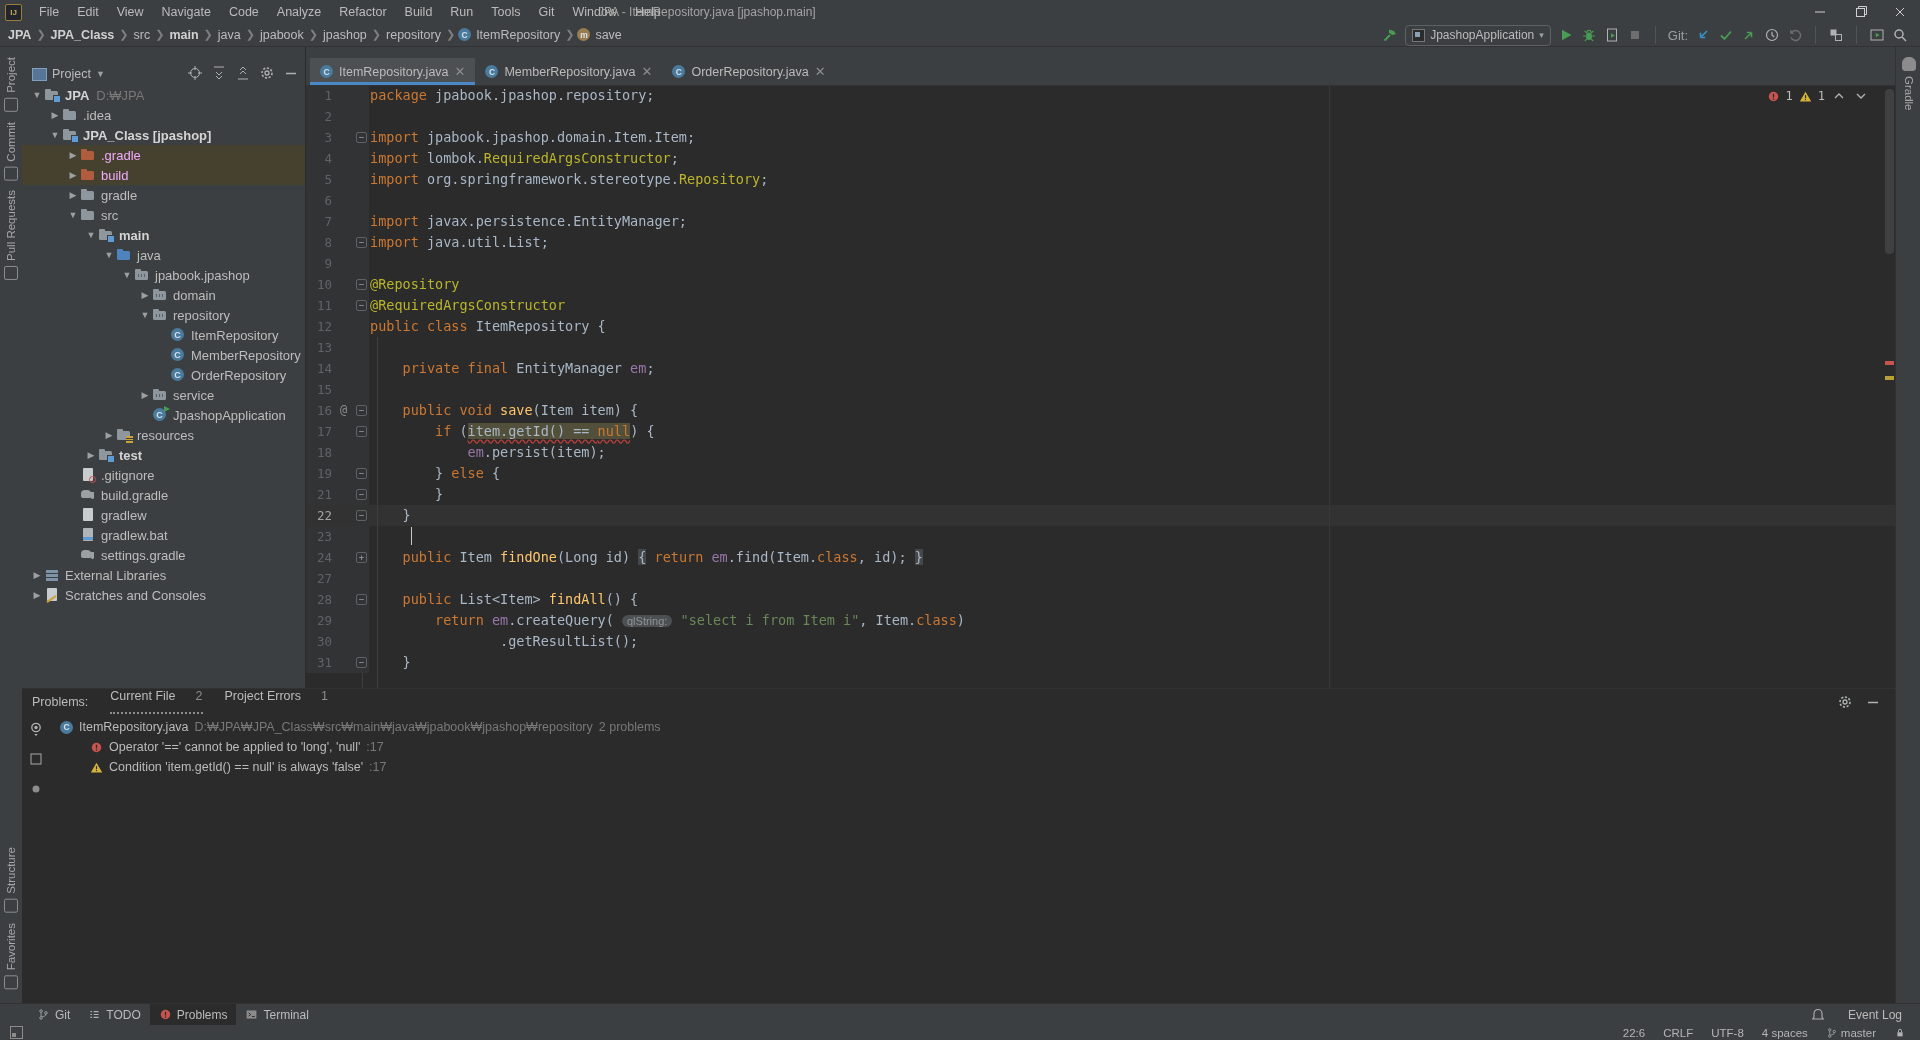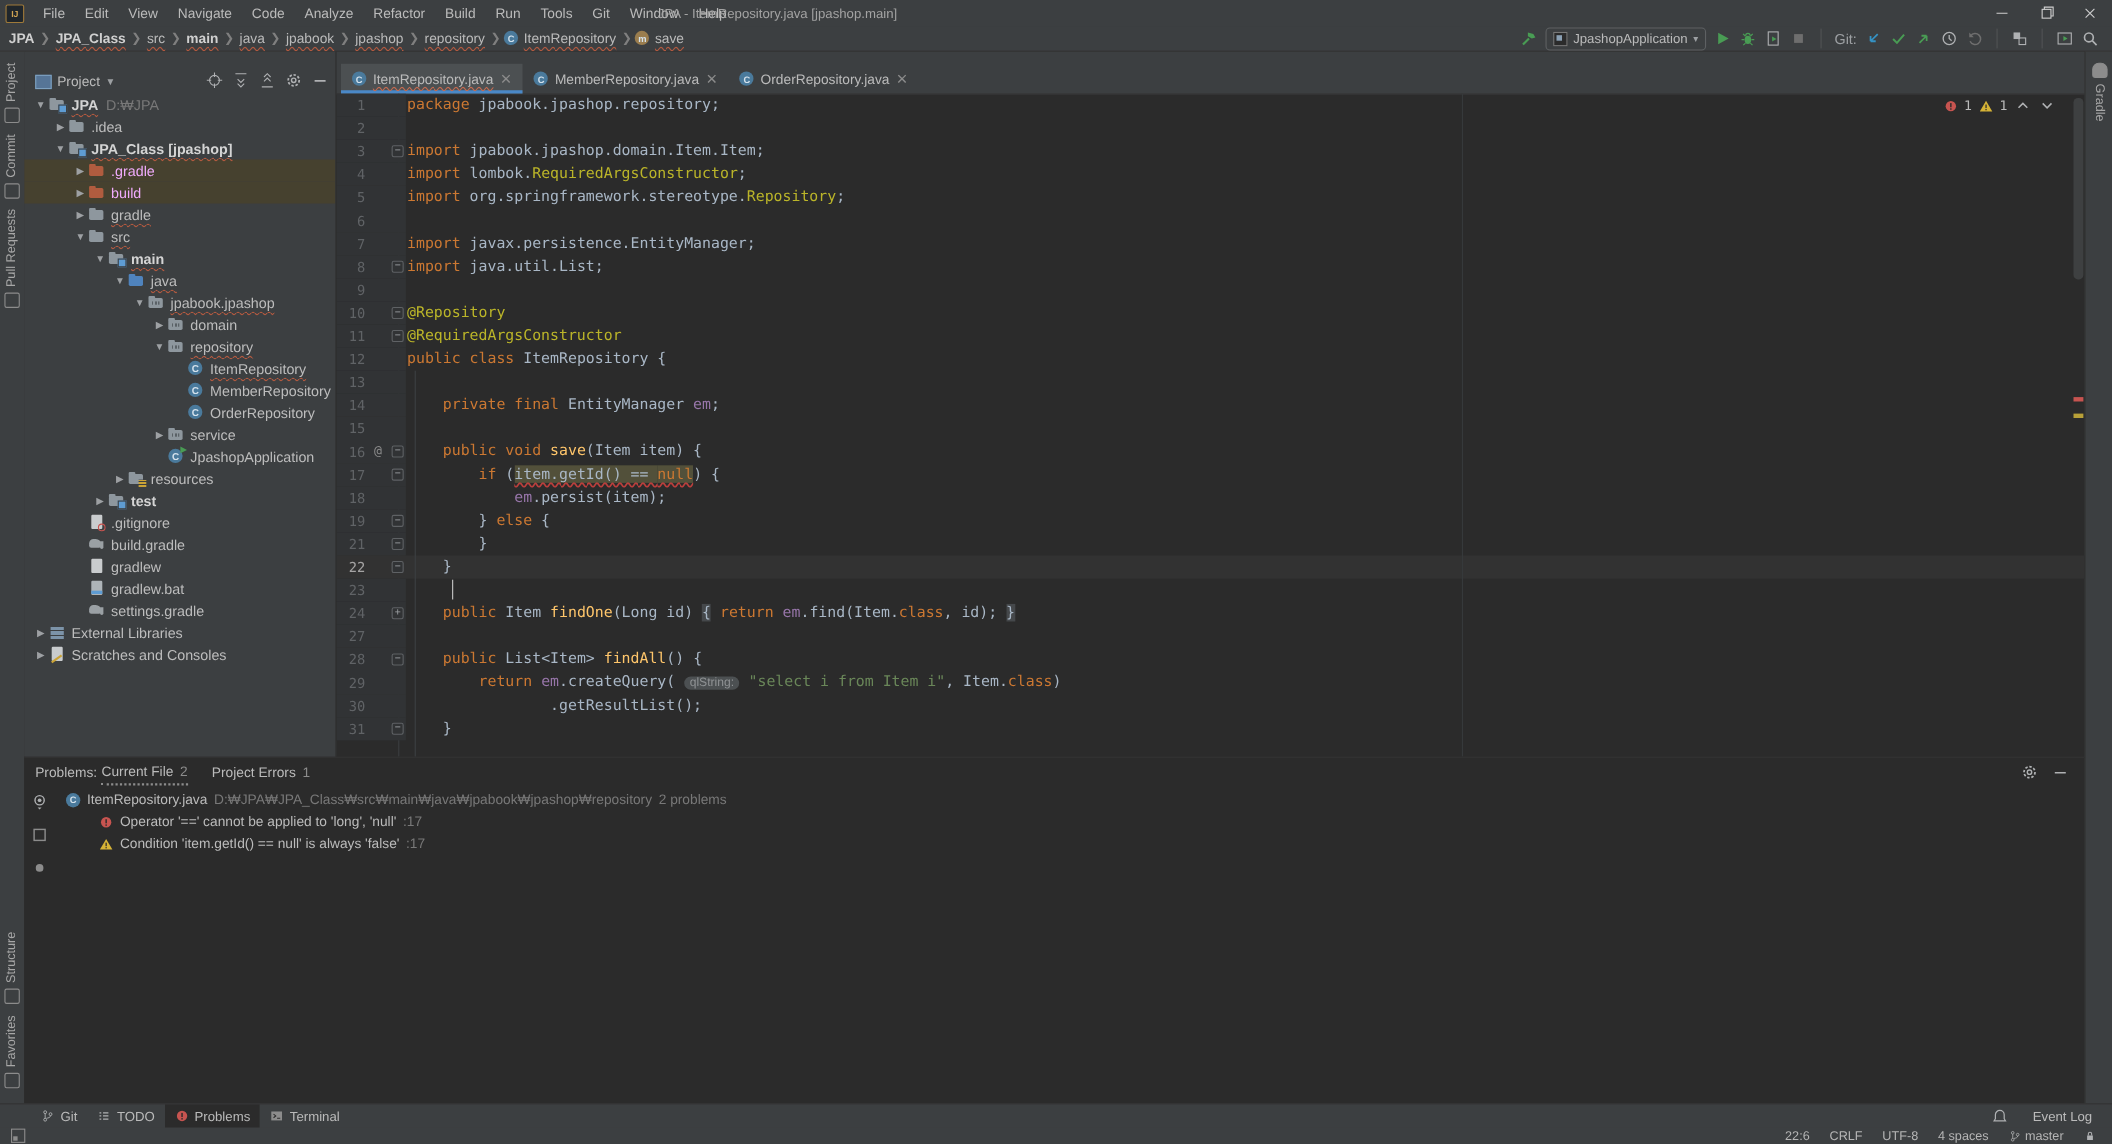--- a/index.html
+++ b/index.html
@@ -20,21 +20,21 @@
   #win-title{position:absolute;left:598px;top:0;height:24px;display:flex;align-items:center;color:#a3a3a3;font-size:12px}
   #win-controls{position:absolute;right:0;top:0;height:24px;display:flex}
   .winbtn{width:40px;height:24px;display:flex;align-items:center;justify-content:center;color:#cfcfcf}
 
   
   #navbar{left:0;top:24px;width:1920px;height:23px;background:#3c3f41;border-bottom:1px solid #323232;
           display:flex;align-items:center;padding:0 6px;box-sizing:border-box}
   .crumb{color:#bbbbbb;font-size:12.5px;padding:0 2px}
   .crumb.bold{font-weight:bold;color:#d0d0d0}
   .crumb-sep{color:#7f7f7f;margin:0 3px;font-size:11px}
-  .wavy{text-decoration:underline;text-decoration-style:wavy;text-decoration-color:#b3593f;text-decoration-thickness:1px;text-underline-offset:3px}
+  .wavy{text-decoration-style:wavy;text-decoration-color:#b3593f;text-decoration-thickness:1px;text-underline-offset:3px}
   #nav-right{margin-left:auto;display:flex;align-items:center;gap:7px;padding-right:6px}
   #run-config{display:flex;align-items:center;gap:5px;background:#3c3f41;border:1px solid #5e6163;border-radius:4px;
               height:19px;padding:0 6px;font-size:12px;color:#bbbbbb}
   .cfg-ic{width:11px;height:11px;background:#2b2b2b;border:1px solid #777;display:inline-block}
   .cfg-ic i{display:block;width:5px;height:5px;margin:2px;background:#8aa0b4}
 
   
   #leftstrip{left:0;top:47px;width:22px;height:956px;background:#3c3f41;border-right:1px solid #323232}
   #rightstrip{left:1895px;top:47px;width:25px;height:956px;background:#3c3f41;border-left:1px solid #323232}
   .vlabel{writing-mode:vertical-rl;transform:rotate(180deg);color:#a7a7a7;font-size:11.5px;
@@ -117,21 +117,21 @@
   #guide-class{position:absolute;width:1px;background:#3c4043}
   #gutter-line{position:absolute;left:56px;top:0;bottom:0;width:1px;background:#3b3e40}
   #margin-line{position:absolute;top:0;bottom:0;width:1px;background:#36393b}
   #analysis{position:absolute;right:26px;top:3px;display:flex;align-items:center;gap:6px;font-size:12px;color:#bbbbbb}
   #scroll-thumb{position:absolute;right:1px;top:4px;width:9px;height:165px;background:#4f5254;opacity:.55;border-radius:4px}
   .stripe-mark{position:absolute;right:1px;width:9px;height:4px}
 
   
   #problems-panel{left:22px;top:688px;width:1873px;height:315px;background:#2b2b2b;border-top:1px solid #323232}
   #prob-header{height:25px;display:flex;align-items:center;padding-left:10px;font-size:12.5px}
-  #prob-header .ptab{margin-right:22px;display:flex;gap:6px;align-items:center;height:25px;box-sizing:border-box}
+  #prob-header .ptab{margin-right:22px;display:flex;gap:20px;align-items:flex-start;height:25px;box-sizing:border-box}
   .ptab.active{border-bottom:2px dotted #8c8c8c}
   .pcount{color:#8c8c8c}
   #prob-hdr-icons{margin-left:auto;display:flex;gap:12px;padding-right:14px}
   #prob-left-icons{position:absolute;left:6px;top:32px;display:flex;flex-direction:column;gap:14px;align-items:center}
   #prob-rows{position:absolute;left:38px;top:28px;right:0}
   .prow{height:20px;display:flex;align-items:center;gap:6px;font-size:12.5px;white-space:nowrap}
   .prow .loc{color:#787878}
   .prow .path{color:#787878}
   .prow .indent2{width:24px;flex:none}
 
@@ -664,21 +664,21 @@
           </span>
         </div>
       <div id="scroll-thumb"></div>
       <div class="stripe-mark" style="top:276px;background:#c75450"></div>
       <div class="stripe-mark" style="top:291px;background:#b8a038"></div>
     </div>
   </div>
 
   <div id="problems-panel" class="abs">
     <div id="prob-header">
-      <span style="margin-right:4px">Problems:</span>
+      <span style="margin-right:22px">Problems:</span>
       <span id="prob-tabs" style="display:flex">
           <span class="ptab active">
             <span>Current File</span>
             <span class="pcount">2</span>
           </span>
           <span class="ptab">
             <span>Project Errors</span>
             <span class="pcount">1</span>
           </span>
         </span>

